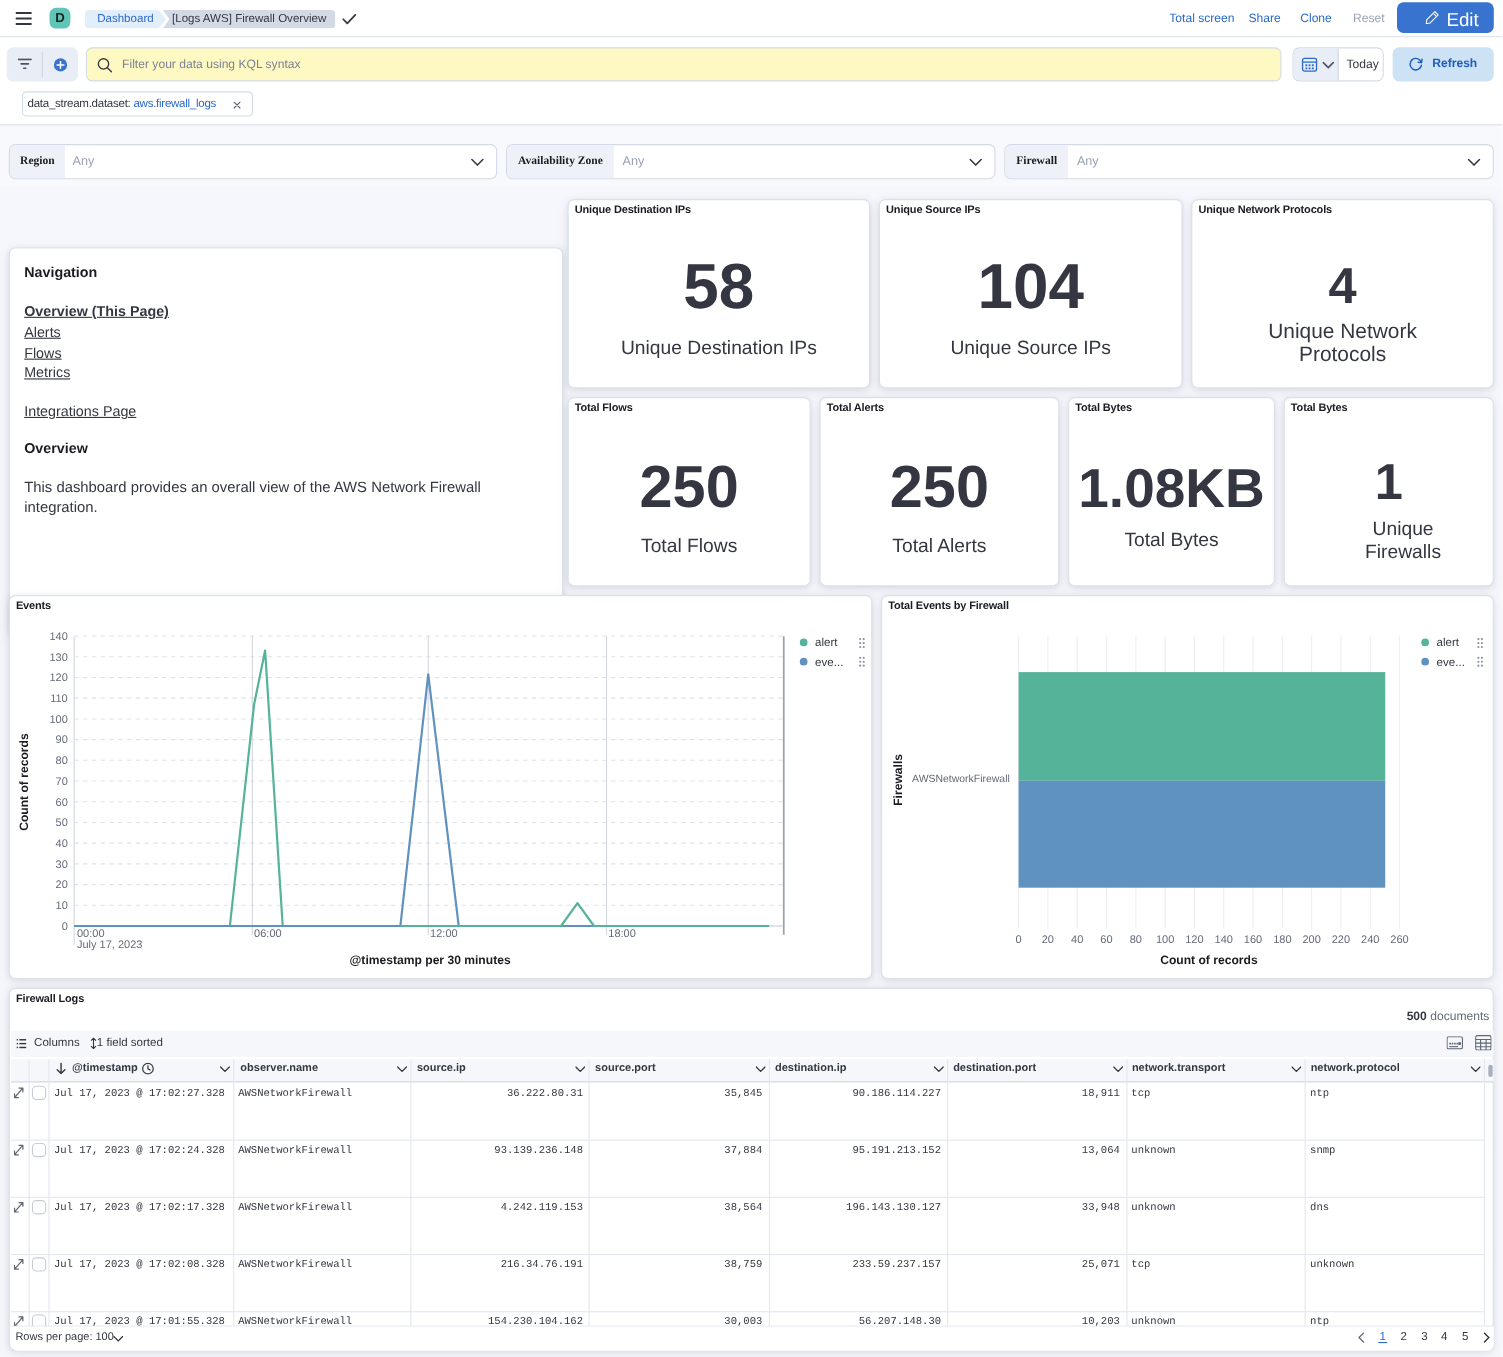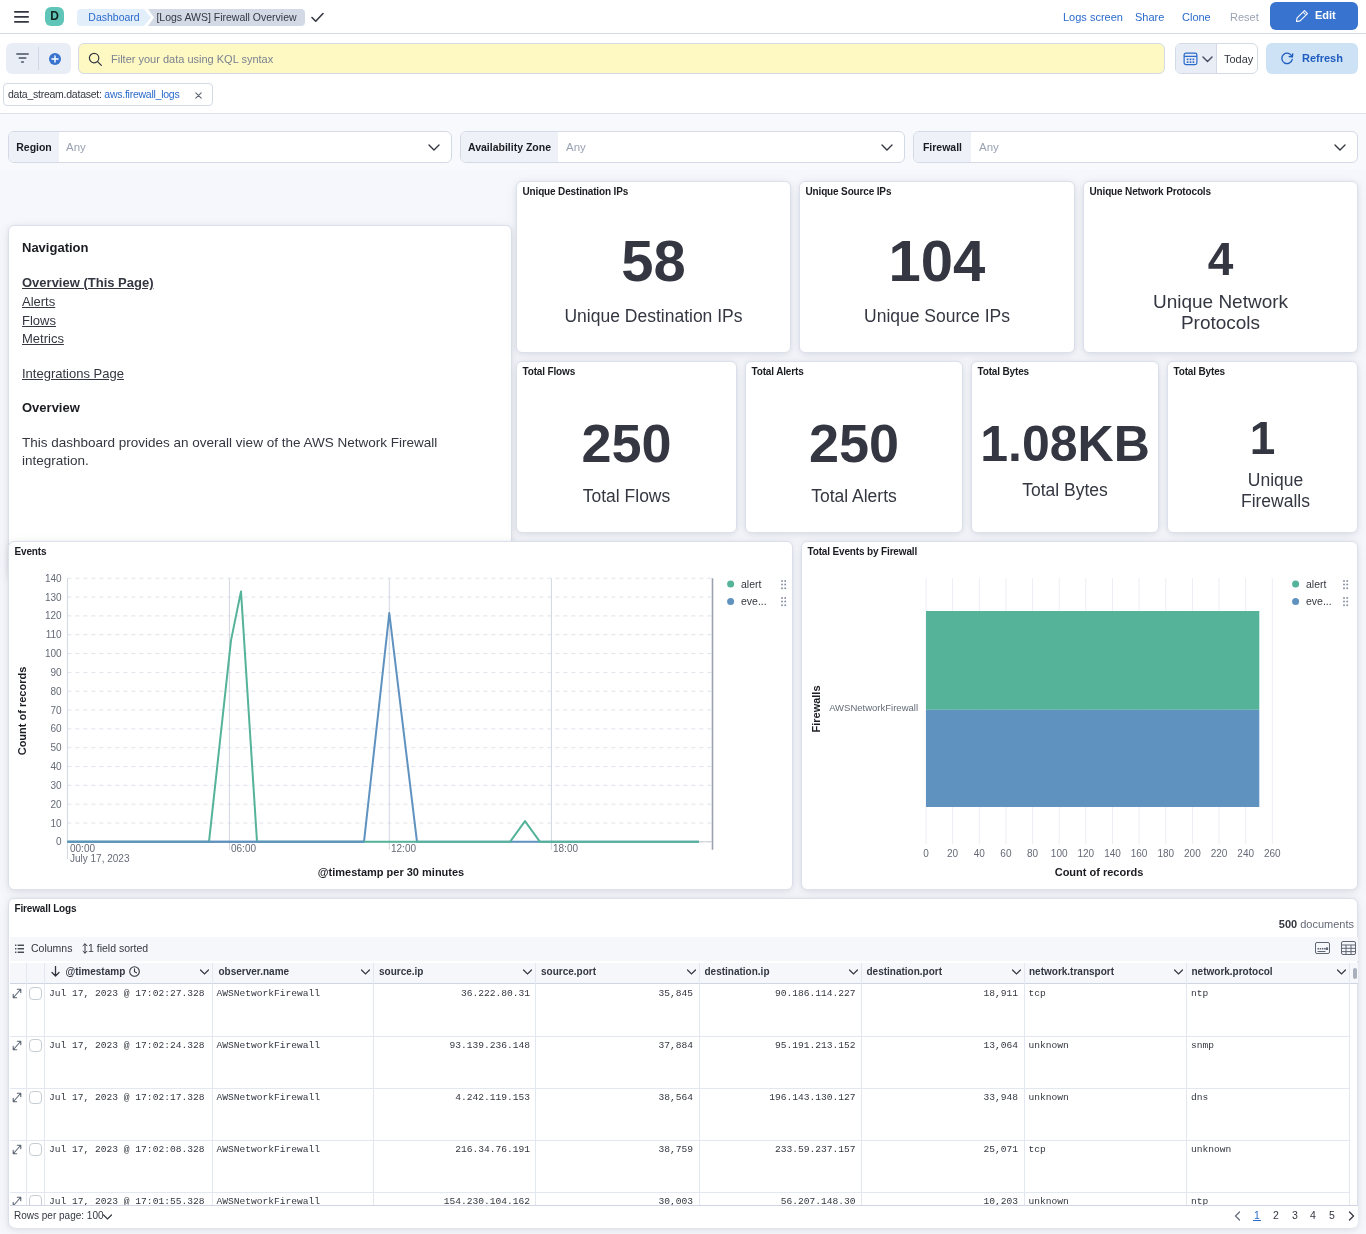--- a/index.html
+++ b/index.html
@@ -3,21 +3,21 @@
 <meta charset="utf-8">
 <style>
 * { margin:0; padding:0; box-sizing:border-box; }
 html,body { width:1366px; height:1234px; overflow:hidden; }
 body { font-family:"Liberation Sans", sans-serif; background:#fff; color:#343741; position:relative; }
 .abs { position:absolute; }
 .panel { position:absolute; background:#fff; border:1px solid #dbe0ea; border-radius:6px; box-shadow:0 1px 5px rgba(65,78,101,.1), 0 3.6px 13px rgba(65,78,101,.07); }
 .ptitle { position:absolute; left:5.5px; top:3.5px; font-size:10px; letter-spacing:-0.15px; font-weight:700; color:#1a1c21; }
 svg { display:block; }
 .ctrl { height:32px; background:#fff; border:1px solid #d3dae6; border-radius:6px; overflow:hidden; }
-.clab { position:absolute; left:0; top:0; bottom:0; background:#eef1f8; color:#1a1c21; font-size:10.5px; font-weight:600; line-height:30px; text-align:center; }
+.clab { position:absolute; left:0; top:0; bottom:0; background:#eef1f8; color:#1a1c21; font-size:10.5px; font-weight:600; line-height:30px; text-align:center;font-family:Liberation Serif, serif; }
 .cval { position:absolute; top:0; bottom:0; font-size:11.5px; color:#9aa2b3; line-height:30px; }
 .chev { position:absolute; right:11px; top:12px; }
 .mval { position:absolute; left:0; right:0; text-align:center; font-weight:700; color:#343741; }
 .mlab { position:absolute; left:0; right:0; text-align:center; color:#343741; }
 </style>
 </head>
 <body>
 
 <div class="abs" style="left:0;top:0;width:1366px;height:34px;background:#fff;border-bottom:1px solid #d3dae6;">
   <svg class="abs" style="left:14px;top:11px;" width="15" height="12" viewBox="0 0 15 12">
@@ -26,29 +26,29 @@
         <rect x="0" y="5" width="15" height="1.7" rx="0.8"></rect>
         <rect x="0" y="10" width="15" height="1.7" rx="0.8"></rect>
       </g>
     </svg>
   <div class="abs" style="left:45px;top:7px;width:19px;height:19px;border-radius:6px;background:#5fc5b8;color:#12261f;font-size:12px;font-weight:700;text-align:center;line-height:19px;">D</div>
   <div class="abs" style="left:77px;top:9px;width:74px;height:17px;background:#e3eefb;color:#2a6acb;font-size:10.5px;line-height:17px;text-align:center;clip-path:polygon(0 0, calc(100% - 7px) 0, 100% 50%, calc(100% - 7px) 100%, 0 100%);border-radius:4px 0 0 4px;">Dashboard</div>
   <div class="abs" style="left:148px;top:9px;width:157px;height:17px;background:#d3dae6;color:#343741;font-size:10.5px;line-height:17px;text-align:center;clip-path:polygon(0 0, 100% 0, 100% 100%, 0 100%, 6px 50%);border-radius:0 4px 4px 0;">[Logs AWS] Firewall Overview</div>
   <svg class="abs" style="left:311px;top:12px;" width="13" height="11" viewBox="0 0 13 11">
       <path d="M1 5.5 L4.7 9.2 L12 1.5" fill="none" stroke="#343741" stroke-width="1.6" stroke-linecap="round" stroke-linejoin="round"></path>
     </svg>
-  <div class="abs" style="left:1063px;top:11px;font-size:11px;color:#2a6acb;">Logs screen</div>
+  <div class="abs" style="left:1063px;top:11px;font-size:11px;color:#2a6acb;">Total screen</div>
   <div class="abs" style="left:1135px;top:11px;font-size:11px;color:#2a6acb;">Share</div>
   <div class="abs" style="left:1182px;top:11px;font-size:11px;color:#2a6acb;">Clone</div>
   <div class="abs" style="left:1230px;top:11px;font-size:11px;color:#9aa4b5;">Reset</div>
   <div class="abs" style="left:1270px;top:2px;width:88px;height:28px;background:#3873cf;border-radius:6px;color:#fff;">
     <svg class="abs" style="left:26px;top:8px;" width="12" height="12" viewBox="0 0 16 16">
         <path d="M11.3 0.7 L15.3 4.7 L5.5 14.5 L0.5 15.5 L1.5 10.5 Z M10 3.4 L12.6 6" fill="none" stroke="#fff" stroke-width="1.4" stroke-linejoin="round"></path>
       </svg>
-    <div class="abs" style="left:45px;top:7px;font-size:11px;font-weight:700;">Edit</div>
+    <div class="abs" style="left:45px;top:7px;font-size:17px;font-weight:400;">Edit</div>
   </div>
 </div>
 
 <div class="abs" style="left:0;top:34px;width:1366px;height:79px;background:#fff;">
   <div class="abs" style="left:6px;top:9px;width:65px;height:31px;background:#e9edf6;border-radius:6px;">
     <div class="abs" style="left:32px;top:4px;width:1px;height:23px;background:#cfd6e4;"></div>
     <svg class="abs" style="left:10px;top:10px;" width="13" height="11" viewBox="0 0 13 11">
         <g stroke="#4a5264" stroke-width="1.5" stroke-linecap="round">
           <line x1="0.8" y1="1" x2="12.2" y2="1"></line>
           <line x1="3.2" y1="5" x2="9.8" y2="5"></line>
@@ -88,21 +88,21 @@
       </svg>
     <div class="abs" style="left:48px;top:9px;font-size:11px;color:#343741;">Today</div>
   </div>
   <div class="abs" style="left:1266px;top:9px;width:92px;height:31px;background:#cde2f5;border-radius:6px;">
     <svg class="abs" style="left:14px;top:8px;" width="14" height="14" viewBox="0 0 16 16">
         <path d="M13.8 6.5 A6 6 0 1 0 14 9.5" fill="none" stroke="#1f5cbf" stroke-width="1.5" stroke-linecap="round"></path>
         <path d="M14.6 3.2 L14.1 6.8 L10.5 6.3" fill="none" stroke="#1f5cbf" stroke-width="1.5" stroke-linecap="round" stroke-linejoin="round"></path>
       </svg>
     <div class="abs" style="left:36px;top:9px;font-size:11px;font-weight:600;color:#1f5cbf;">Refresh</div>
   </div>
-  <div class="abs" style="left:3px;top:49px;width:210px;height:23px;background:#fff;border:1px solid #d3dae6;border-radius:4px;font-size:10.5px;letter-spacing:-0.25px;line-height:21px;">
+  <div class="abs" style="left:20px;top:49px;width:210px;height:23px;background:#fff;border:1px solid #d3dae6;border-radius:4px;font-size:10.5px;letter-spacing:-0.25px;line-height:21px;">
     <span style="margin-left:4px;color:#343741;">data_stream.dataset: <span style="color:#2a6acb;">aws.firewall_logs</span></span>
     <svg class="abs" style="left:191px;top:8px;" width="7" height="7" viewBox="0 0 7 7">
         <path d="M0.8 0.8 L6.2 6.2 M6.2 0.8 L0.8 6.2" stroke="#5e6673" stroke-width="1.1" stroke-linecap="round"></path>
       </svg>
   </div>
 </div>
 
 <div class="abs" style="left:0;top:113px;width:1366px;height:57px;background:#f8f9fc;border-top:1px solid #dde0ea;">
   <div class="abs ctrl" style="left:8px;top:17px;width:444px;">
     <div class="clab" style="width:50px;">Region</div>

